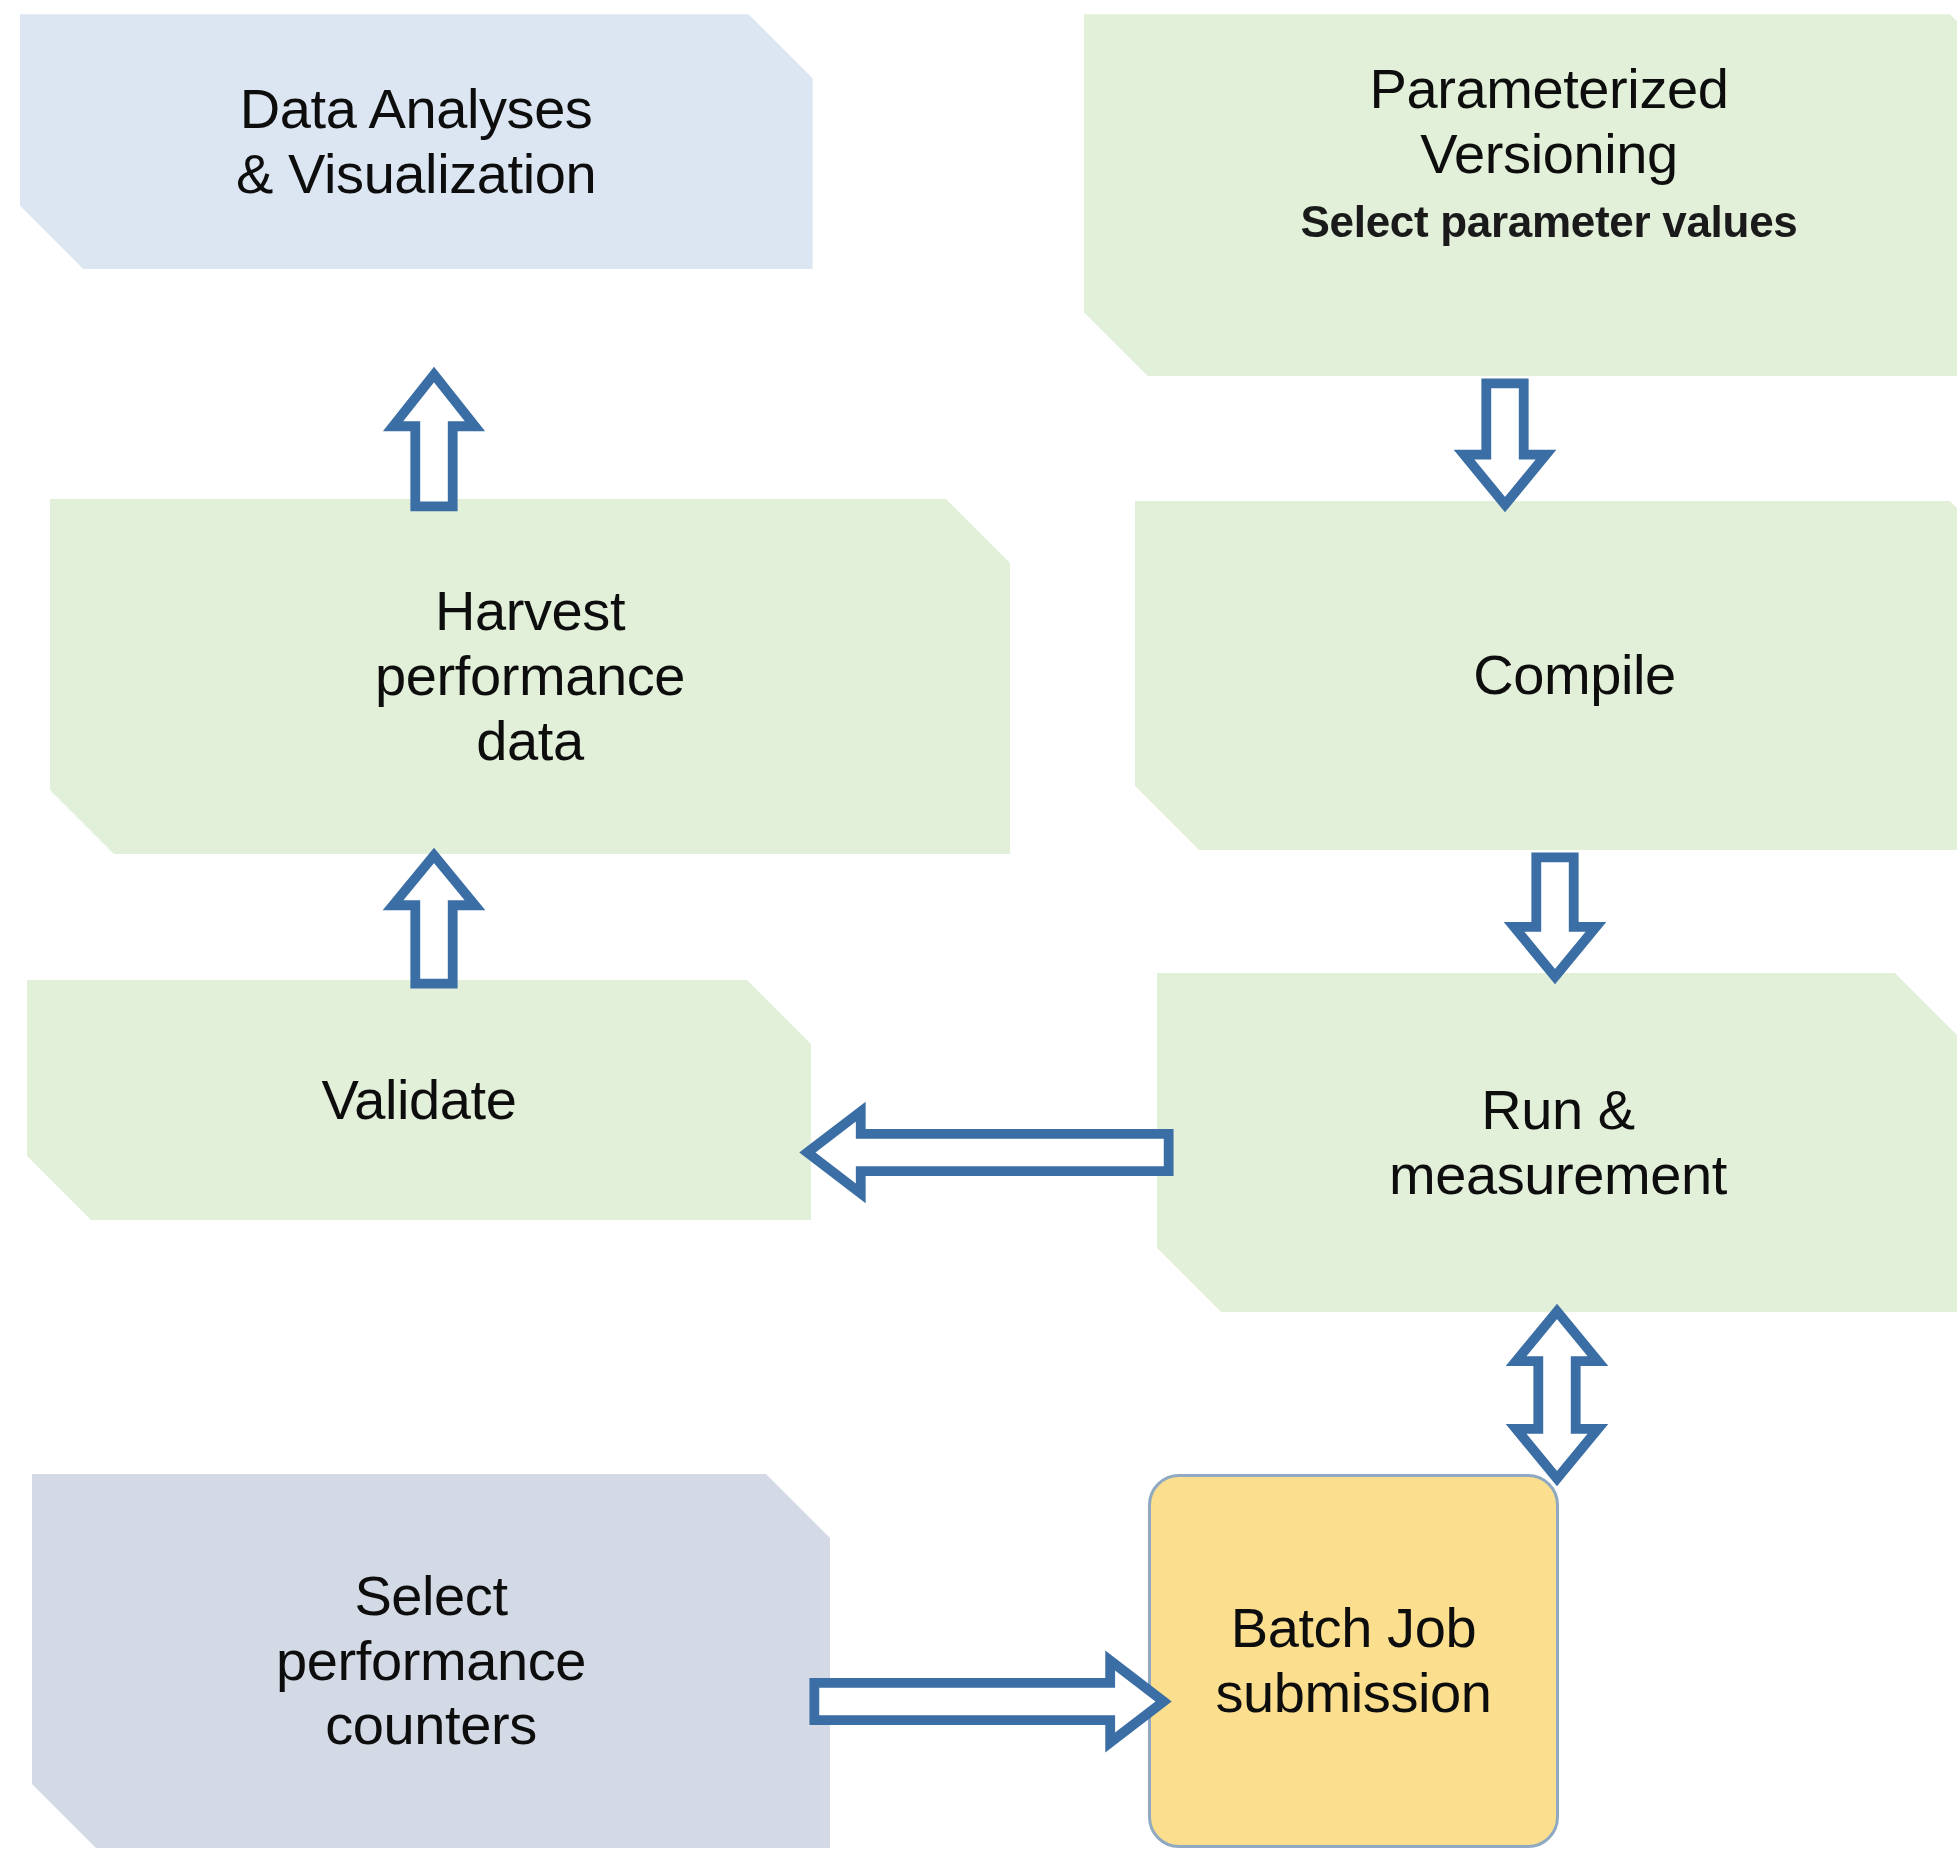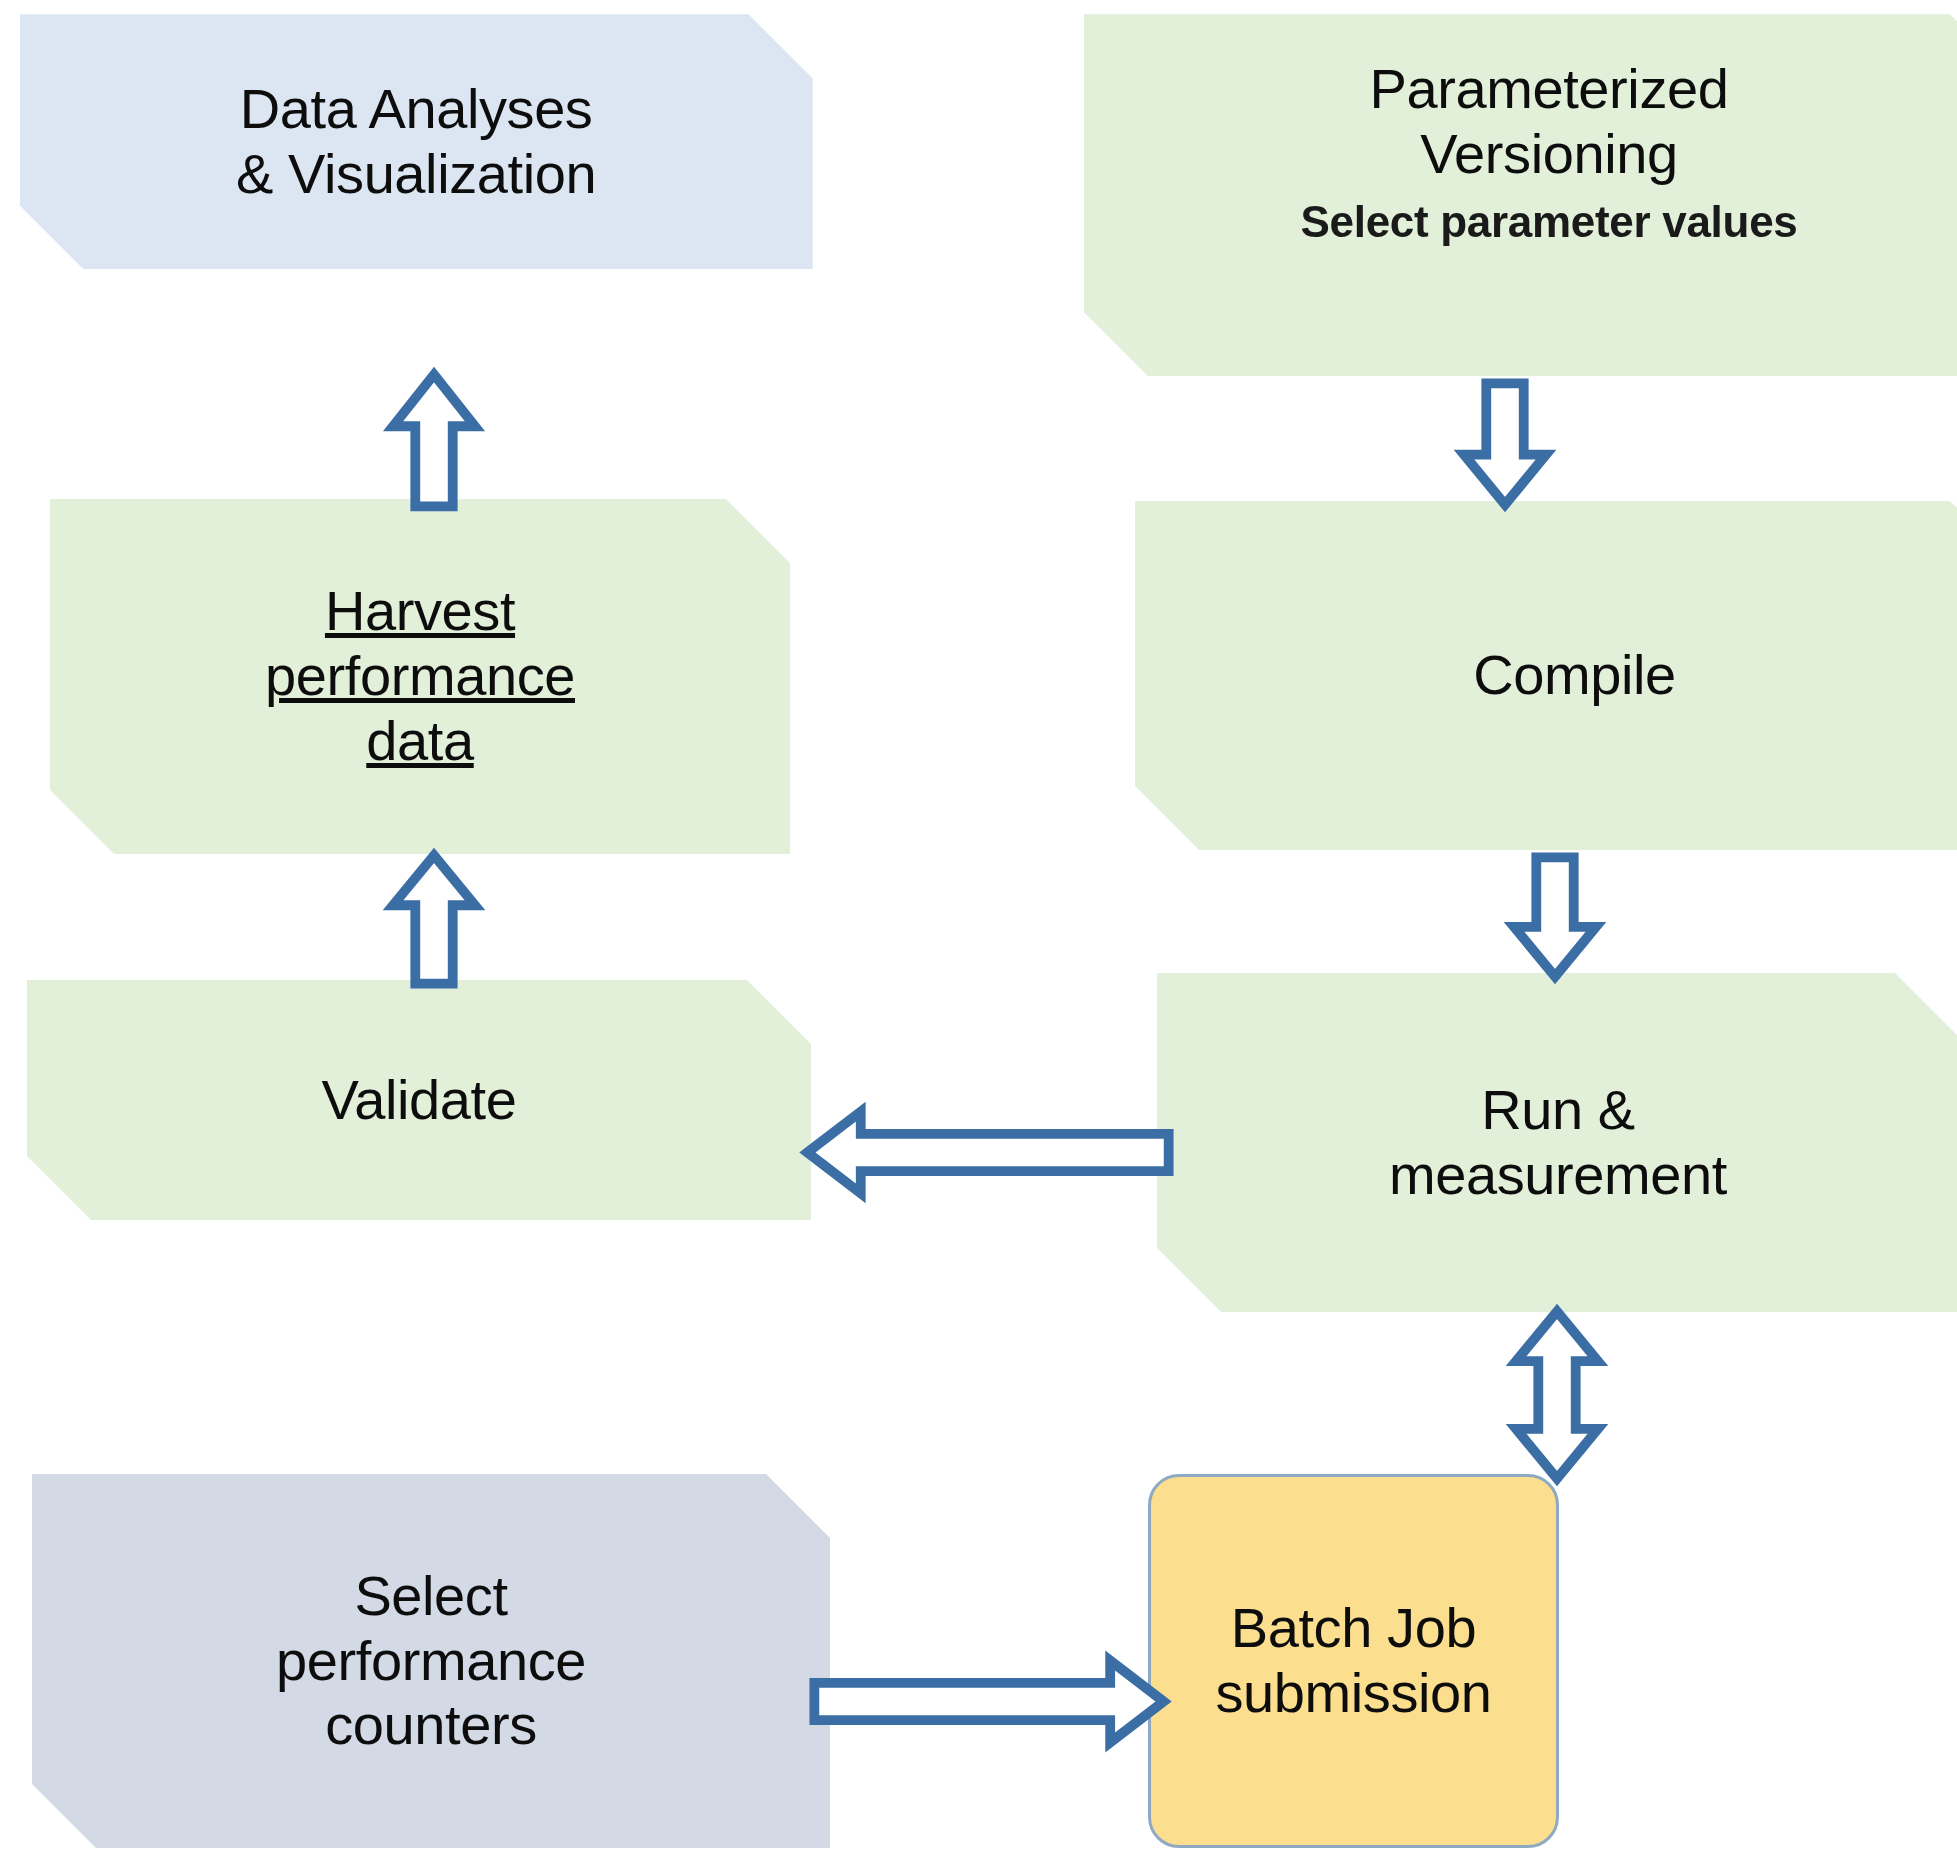--- a/index.html
+++ b/index.html
@@ -85,21 +85,21 @@
     <span class="node-title">Data Analyses
 &amp; Visualization</span>
   </div>
 
   <div class="node beveled fill-green" style="left:1084px; top:14.3px; width:930px; height:362px; justify-content:flex-start; padding-top:43px;">
     <span class="node-title">Parameterized
 Versioning</span>
     <span class="node-sub">Select parameter values</span>
   </div>
 
-  <div class="node beveled fill-green" style="left:50px; top:499px; width:740px; height:355px;text-decoration:underline;">
+  <div class="node beveled fill-green" style="left:50px; top:499px; width:960px; height:355px;">
     <span class="node-title">Harvest
 performance
 data</span>
   </div>
 
   <div class="node beveled fill-green" style="left:1135px; top:501px; width:879px; height:349px;">
     <span class="node-title">Compile</span>
   </div>
 
   <div class="node beveled fill-green" style="left:27px; top:980px; width:784px; height:240px;">

